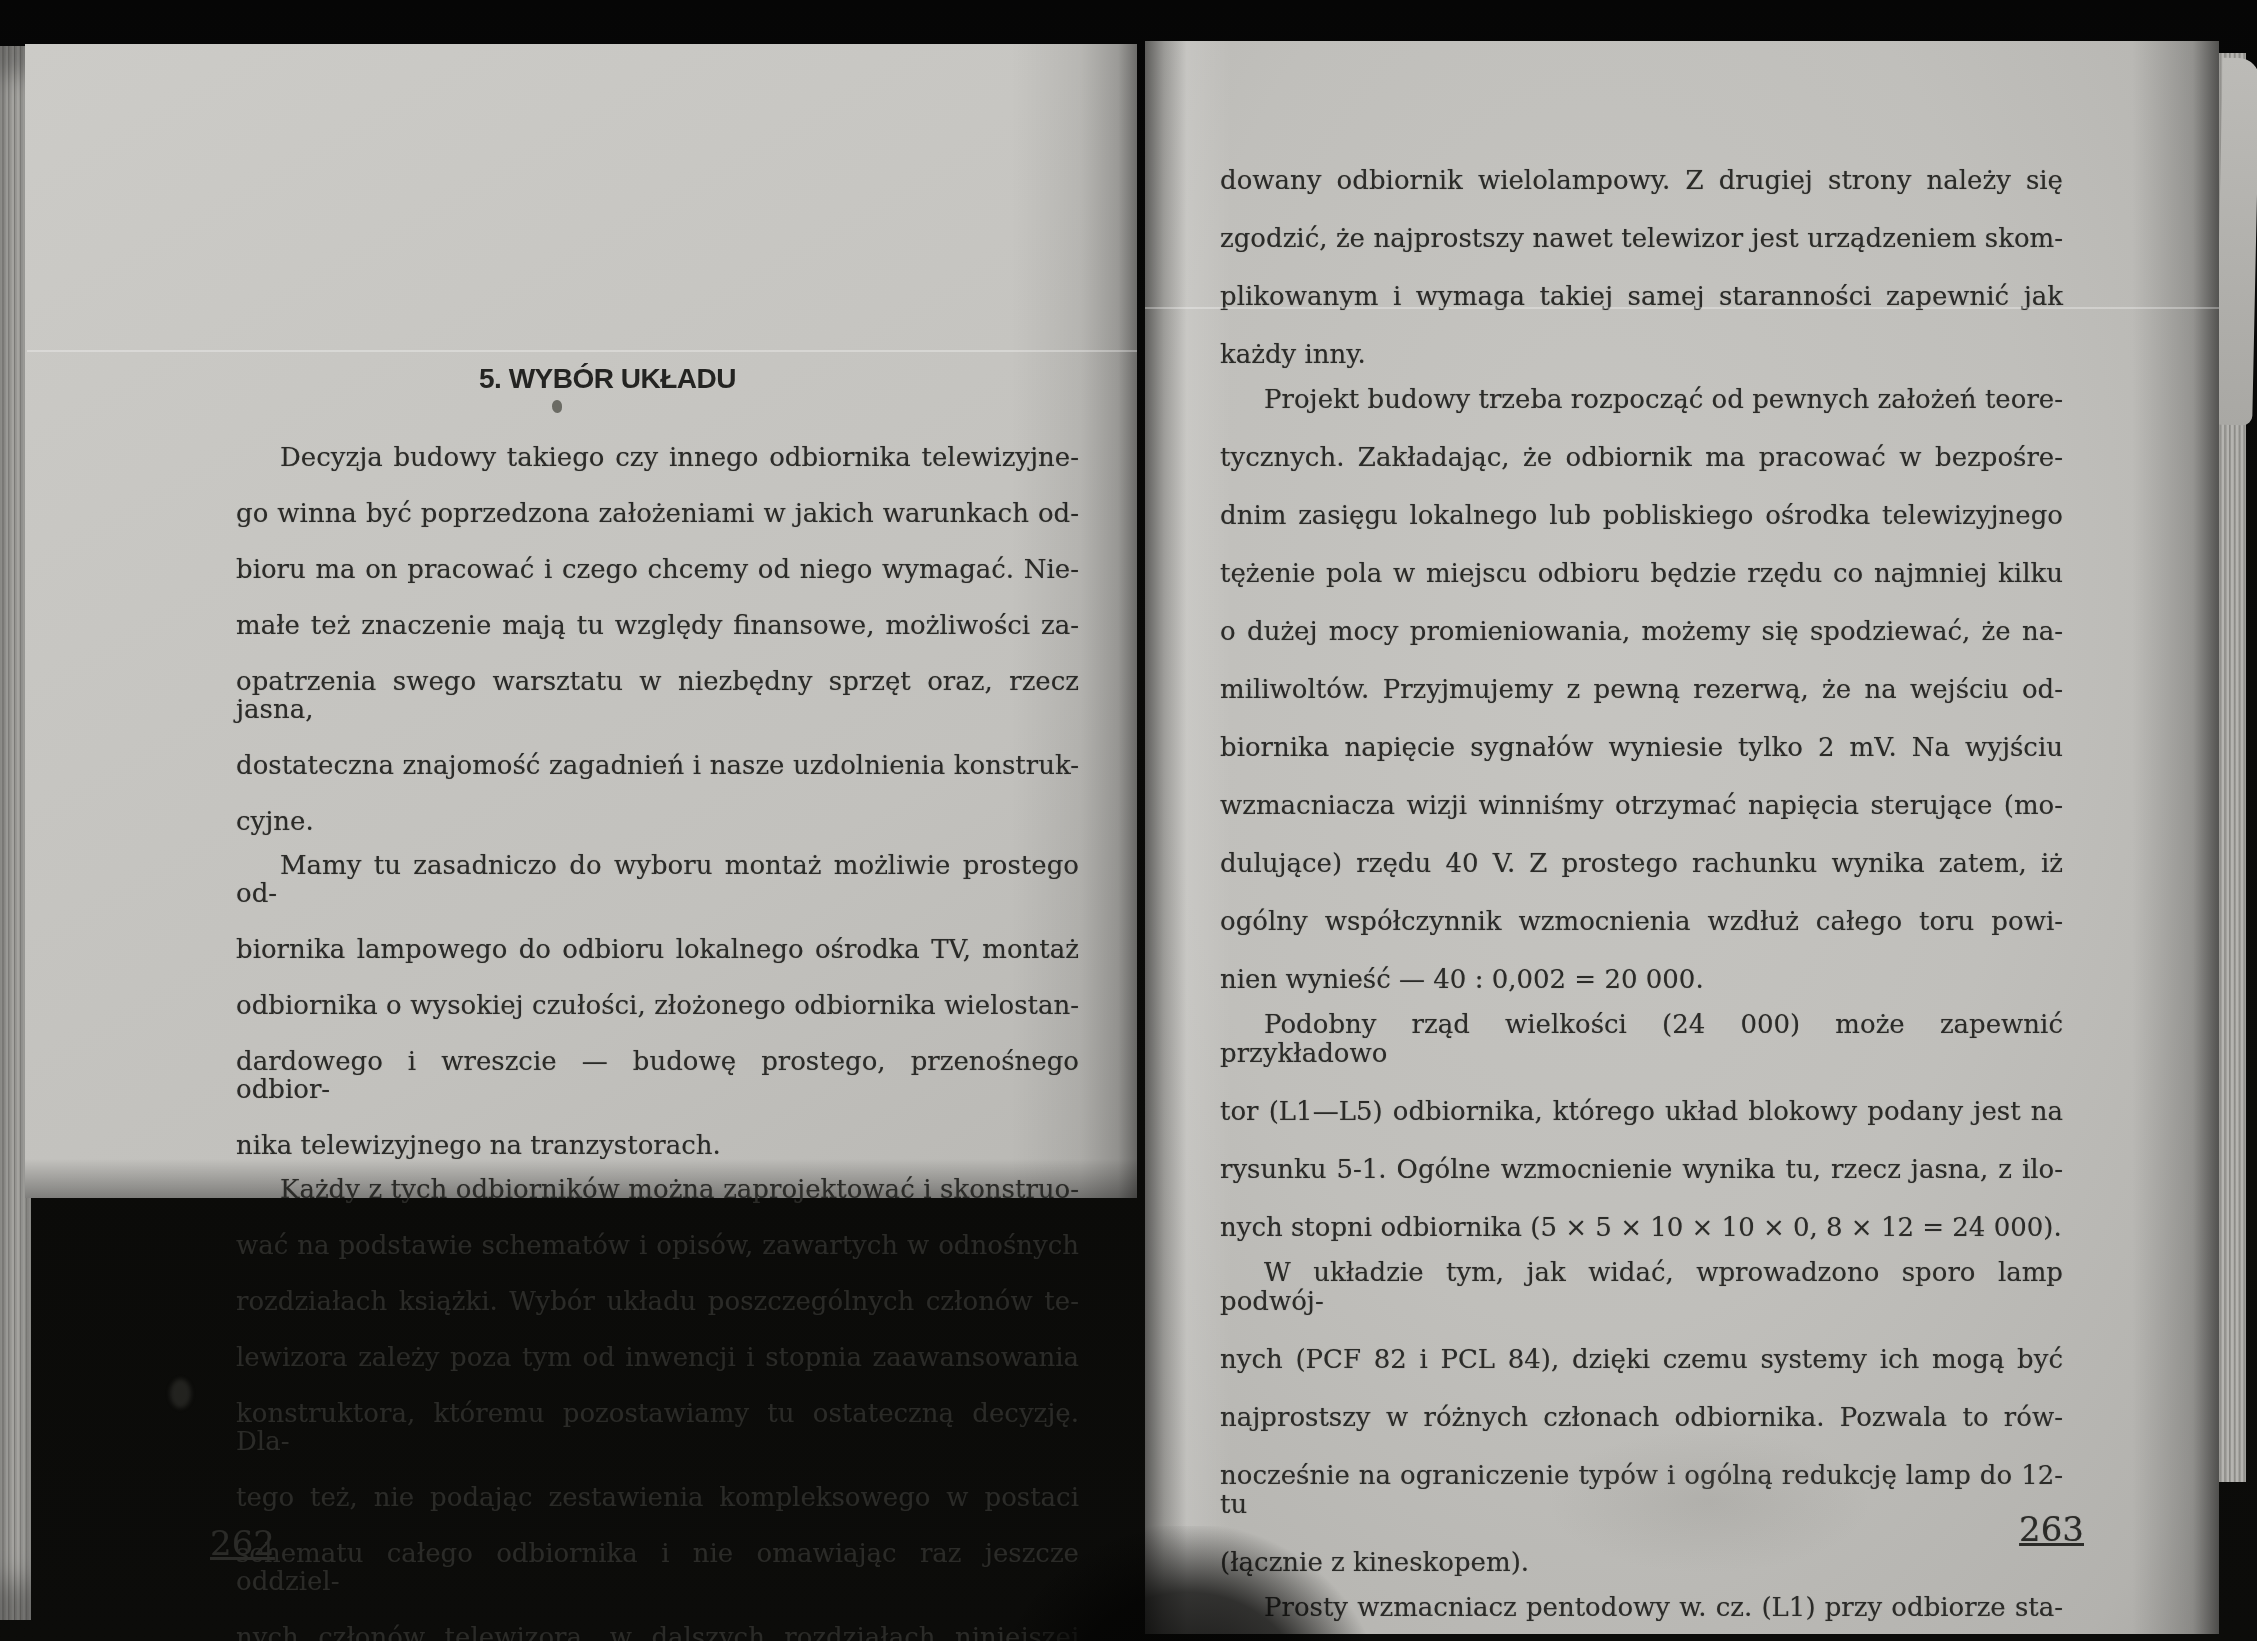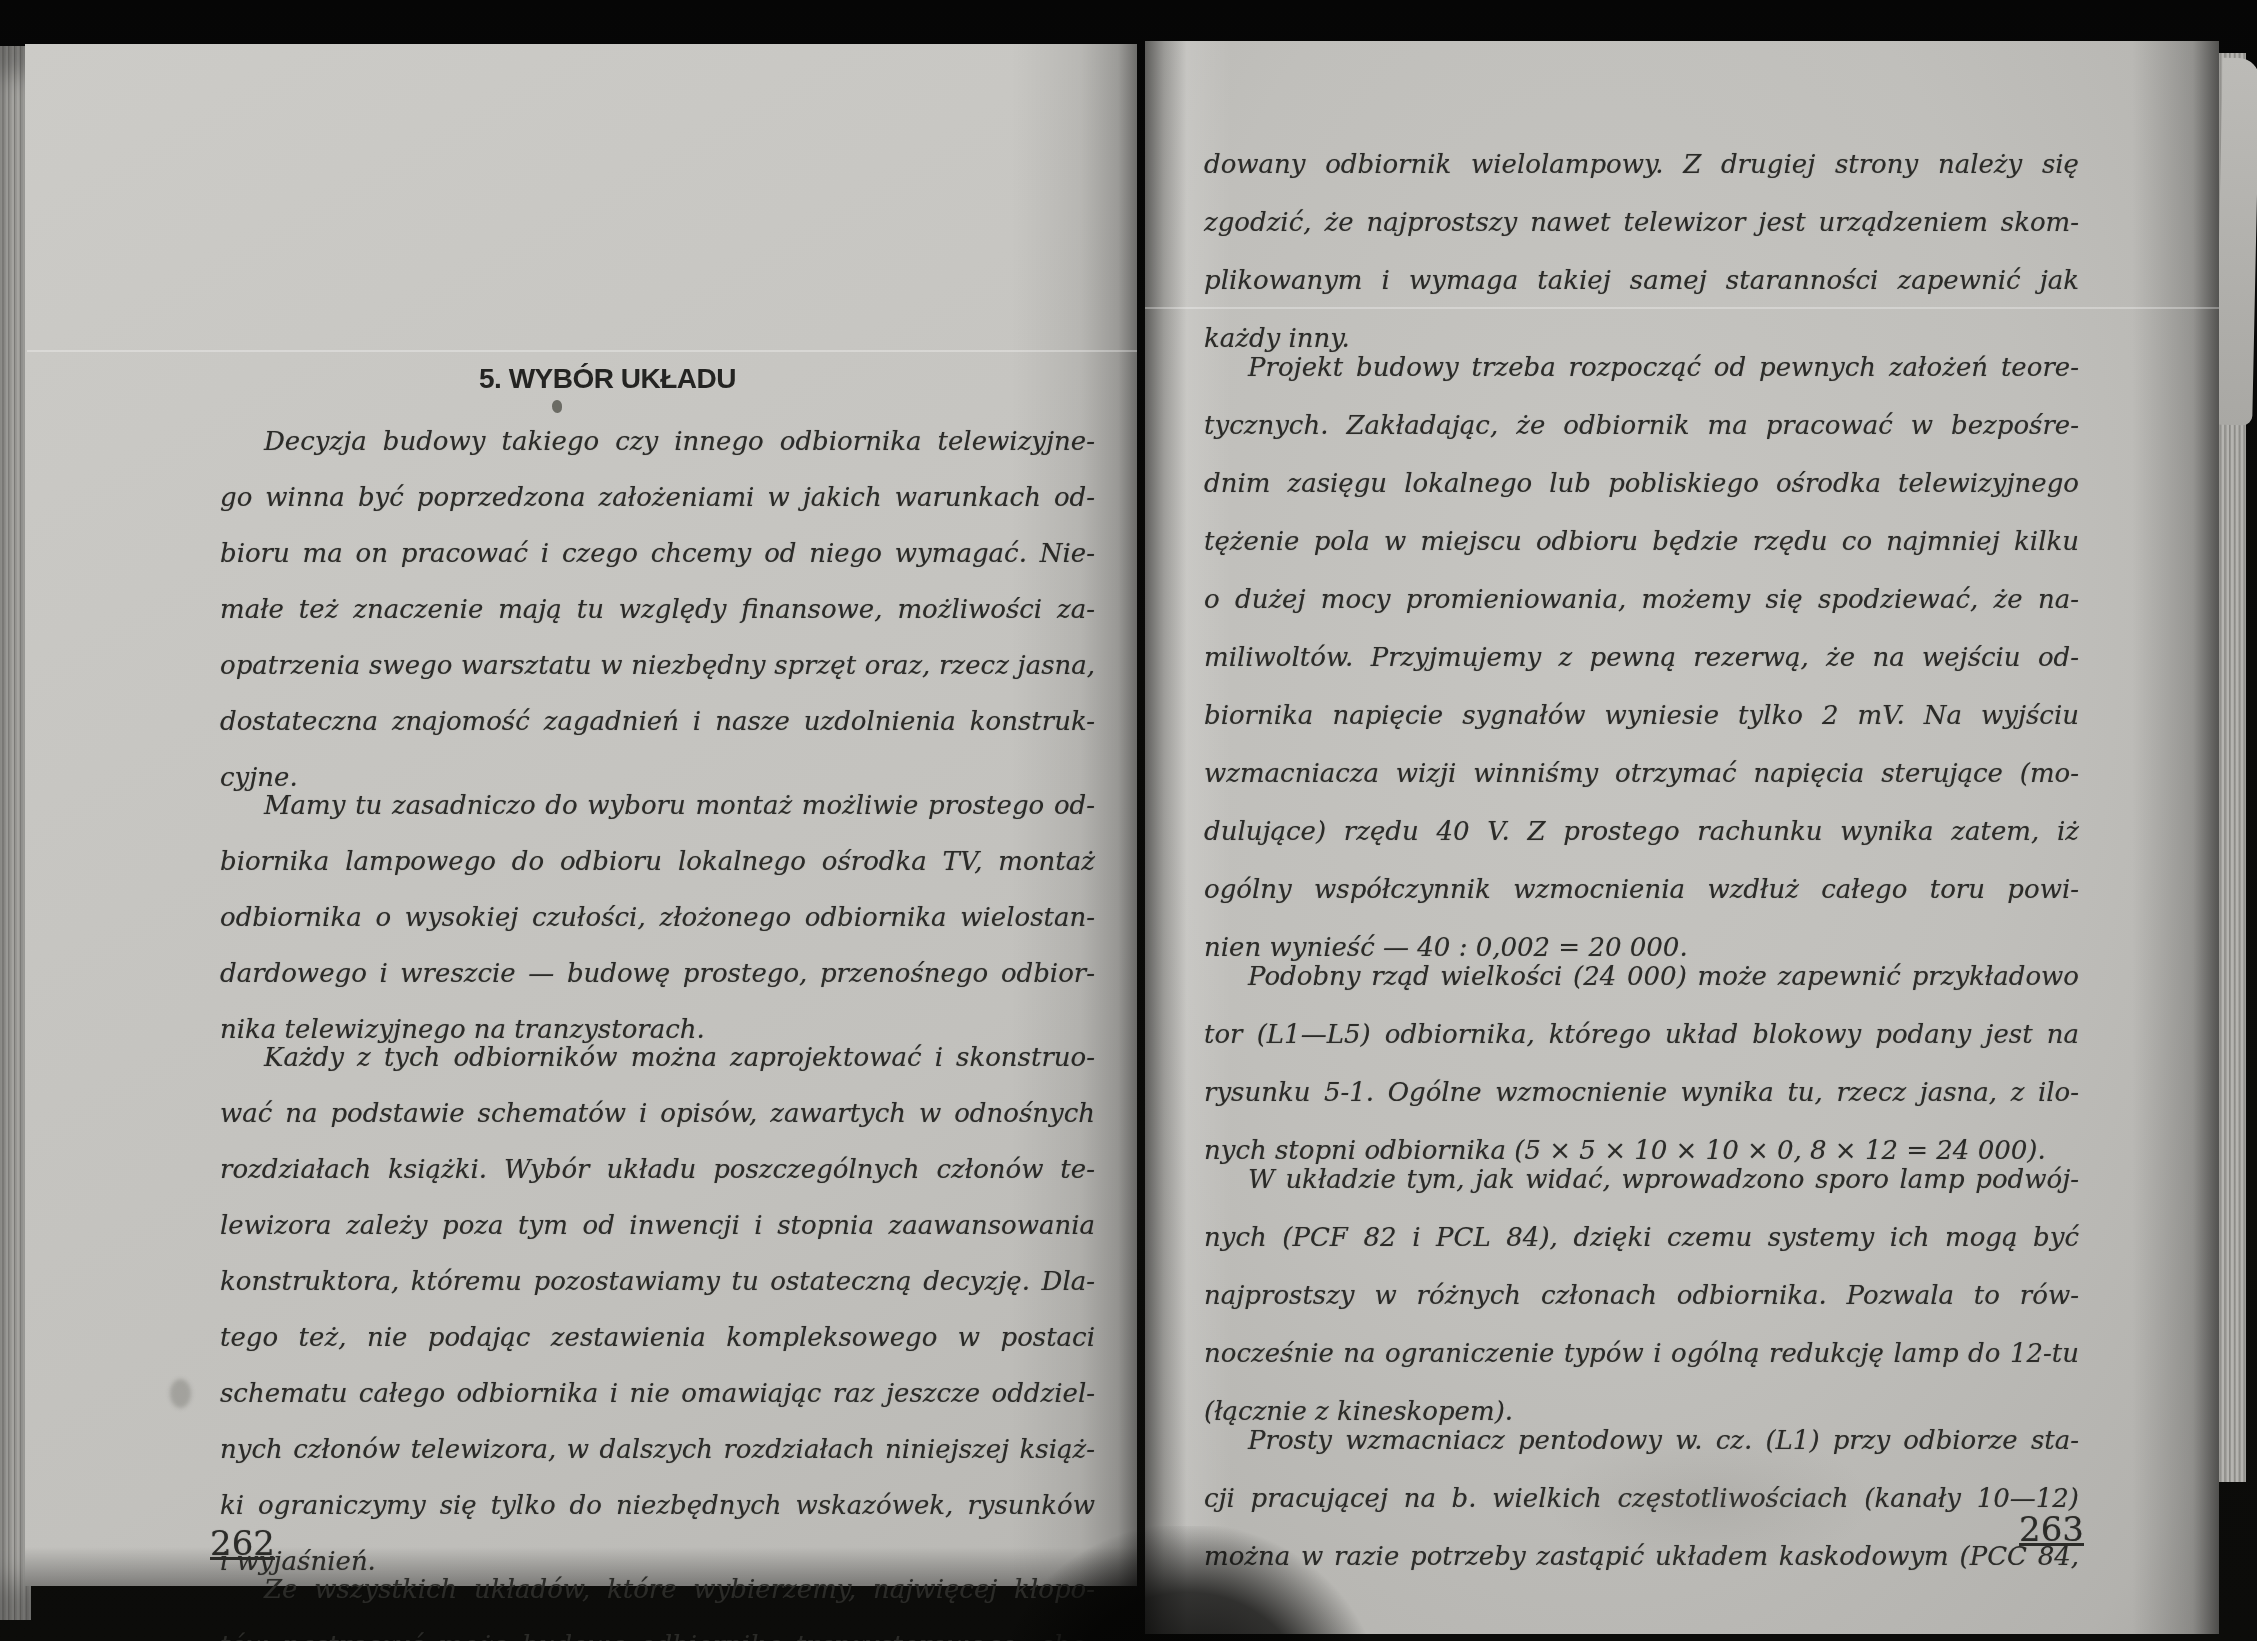--- a/index.html
+++ b/index.html
@@ -19,21 +19,21 @@
     position:absolute;left:2217px;top:53px;width:29px;height:1429px;
     background:repeating-linear-gradient(90deg,#b5b4b0 0px,#b5b4b0 1.9px,#8a8985 2.9px,#a5a4a0 4.8px);
   }
   .corner-page{
     position:absolute;left:2219px;top:58px;width:37px;height:367px;
     background:linear-gradient(180deg,#bcbbb7,#a9a8a4);
     border-radius:0 21px 9.7px 0;transform:rotate(1.2deg);
   }
   .page{position:absolute;}
   .page-left{
-    left:25px;top:44px;width:1112px;height:1542px;
+    left:25px;top:44px;width:1112px;height:1154px;
     background:linear-gradient(150deg,#cccbc7 0%,#c7c6c2 35%,#c2c1bd 70%,#b9b8b4 100%);
   }
   .page-left::after{ 
     content:"";position:absolute;right:0;top:0;width:126px;height:100%;
     background:linear-gradient(90deg,rgba(0,0,0,0) 0%,rgba(0,0,0,.08) 55%,rgba(0,0,0,.22) 85%,rgba(0,0,0,.45) 100%);
     pointer-events:none;
   }
   .page-left::before{ 
     content:"";position:absolute;left:0;bottom:0;width:100%;height:39px;
     background:linear-gradient(0deg,rgba(0,0,0,.35),rgba(0,0,0,0));pointer-events:none;
@@ -61,21 +61,21 @@
     text-align:center;transform:translateX(-50px);
     font-family:"Liberation Sans", sans-serif;font-weight:700;
     font-size:28px;letter-spacing:-0.5px;color:#242422;
   }
   .page-body{
     position:absolute;color:#2b2b28;font-size:26px;
     text-shadow:0 0 1px rgba(43,43,40,.45);
   }
   .body-left{left:195px;top:383px;width:875px;line-height:28px;}
   .body-right{left:59px;top:109px;width:875px;line-height:29px;}
-  .para{margin:0;font-style:italic;}
+  .para{margin:16px;}
   .line{min-height:1em;}
   .line.j{text-align:justify;}
   .line.j::after{content:"";display:inline-block;width:100%;height:0;}
   .line.ind{text-indent:44px;}
   .page-number{
     position:absolute;font-size:34px;color:#2b2b28;
     text-shadow:0 0 1px rgba(43,43,40,.45);
     text-decoration:underline;
   }
   .num-left{left:185px;top:1479px;}

